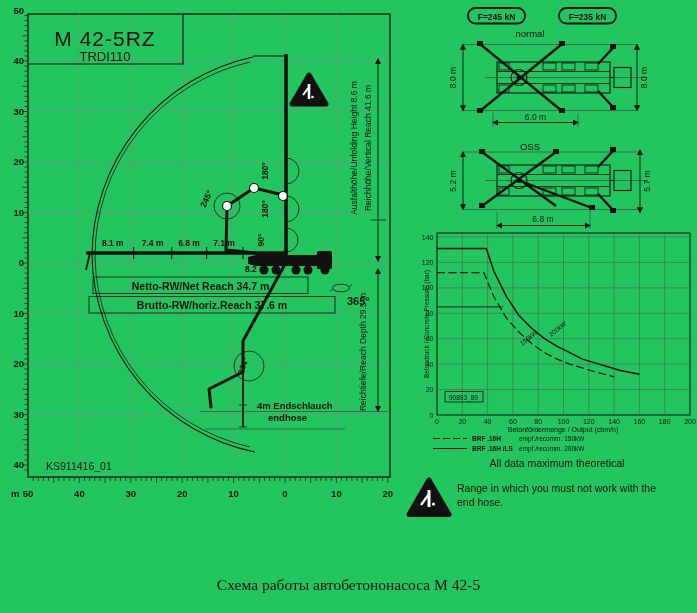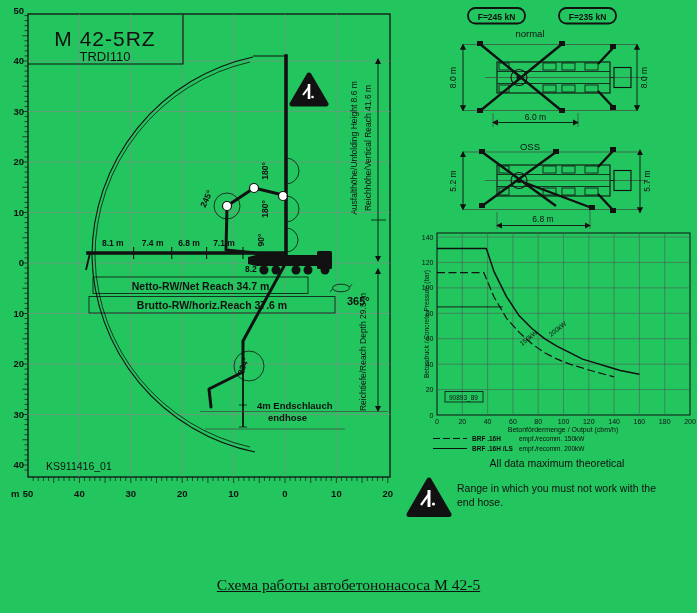--- a/index.html
+++ b/index.html
@@ -18,21 +18,21 @@
   .grid2{stroke:#555;stroke-width:0.55;}
   .dim{stroke:#111;stroke-width:0.9;fill:none;}
   .leg{stroke:#111;stroke-width:2.4;fill:none;}
   .thinref{stroke:#444;stroke-width:0.7;fill:none;}
   .t6{font-size:6.5px;} .t7{font-size:7px;} .t8{font-size:8.5px;} .t9{font-size:9.5px;}
   .t10{font-size:10.5px;} .t11{font-size:11px;} .t13{font-size:13px;}
   .ttl{font-size:21px;letter-spacing:1px;}
   .b{font-weight:bold;}
   .mid{text-anchor:middle;} .end{text-anchor:end;}
   #caption{position:absolute;left:0;top:576px;width:100%;text-align:center;
-           font-family:"Liberation Serif",serif;font-size:15.5px;color:#111;text-decoration:underline;}
+           font-family:"Liberation Serif",serif;font-size:15.5px;color:#111;}
 </style>
 </head>
 <body>
 
 <div id="stage">
 <svg width="697" height="613" viewBox="0 0 697 613">
   <defs>
     <marker id="ah" viewBox="0 0 10 10" refX="8.5" refY="5" markerWidth="7" markerHeight="7" orient="auto-start-reverse">
       <path d="M0,0 L10,5 L0,10 Z" fill="#111"></path>
     </marker>

